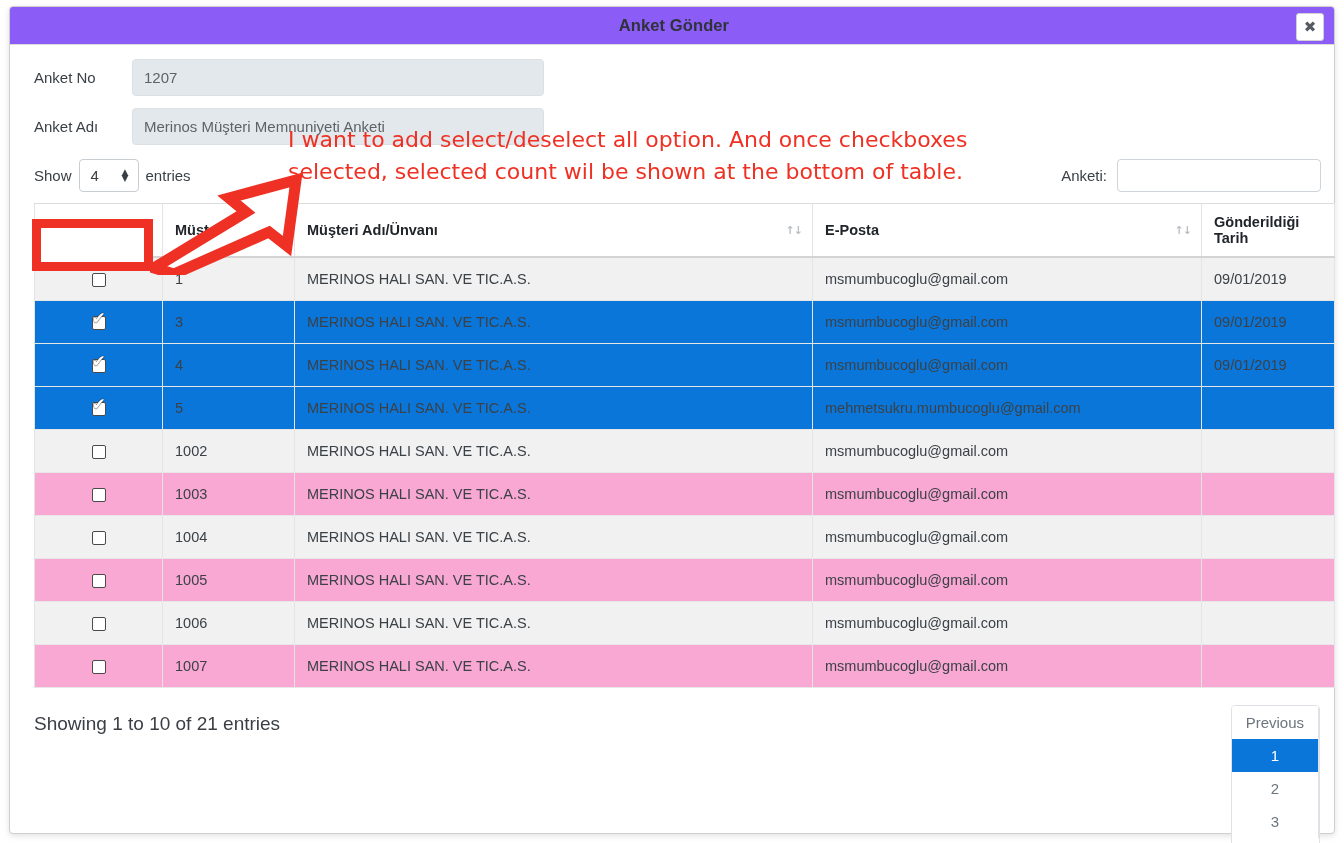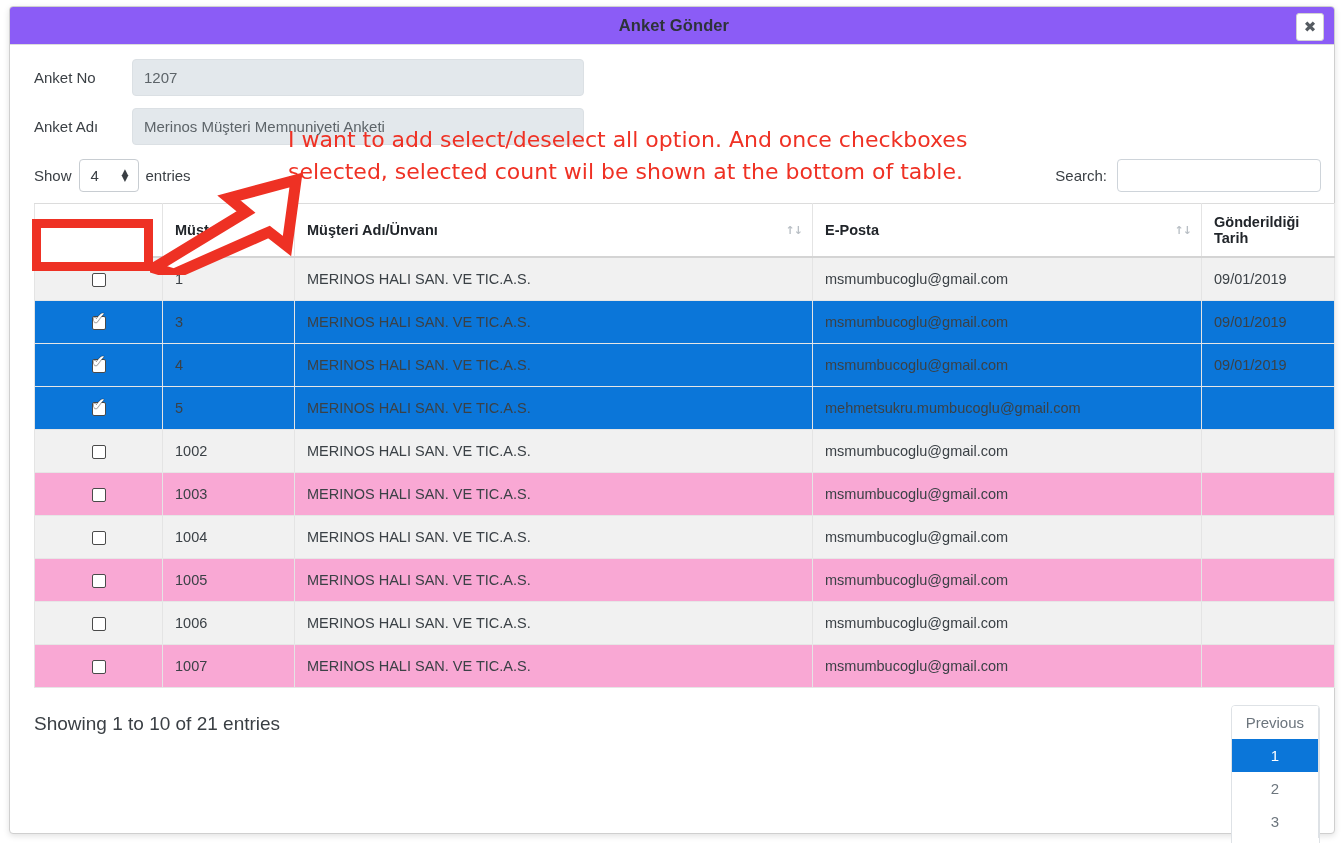--- a/index.html
+++ b/index.html
@@ -81,21 +81,21 @@
   }
   .form-label {
     width: 110px;
     font-size: 15px;
     color: #3a3f44;
     flex: 0 0 110px;
     padding-left: 12px;
     box-sizing: border-box;
   }
   .form-input {
-    width: 452px;
+    width: 412px;
     height: 37px;
     background: #e3e8ec;
     border: 1px solid #dbe0e4;
     border-radius: 4px;
     font-size: 15px;
     color: #5d6469;
     padding: 0 11px;
     box-sizing: border-box;
     font-family: "Liberation Sans", sans-serif;
     outline: none;
@@ -373,21 +373,21 @@
         <span class="length-select">
           <span>4</span>
           <span class="stepper">
               <span>▲</span>
               <span>▼</span>
             </span>
         </span>
         <span>entries</span>
       </div>
       <div id="search-wrap">
-        <span>Search:</span>
+        <span>Anketi:</span>
         <input id="search-input" type="text" value="" style="">
       </div>
     </div>
 
     <table id="data-table">
       <colgroup>
         <col style="width:128px">
         <col style="width:132px">
         <col style="width:518px">
         <col style="width:389px">

